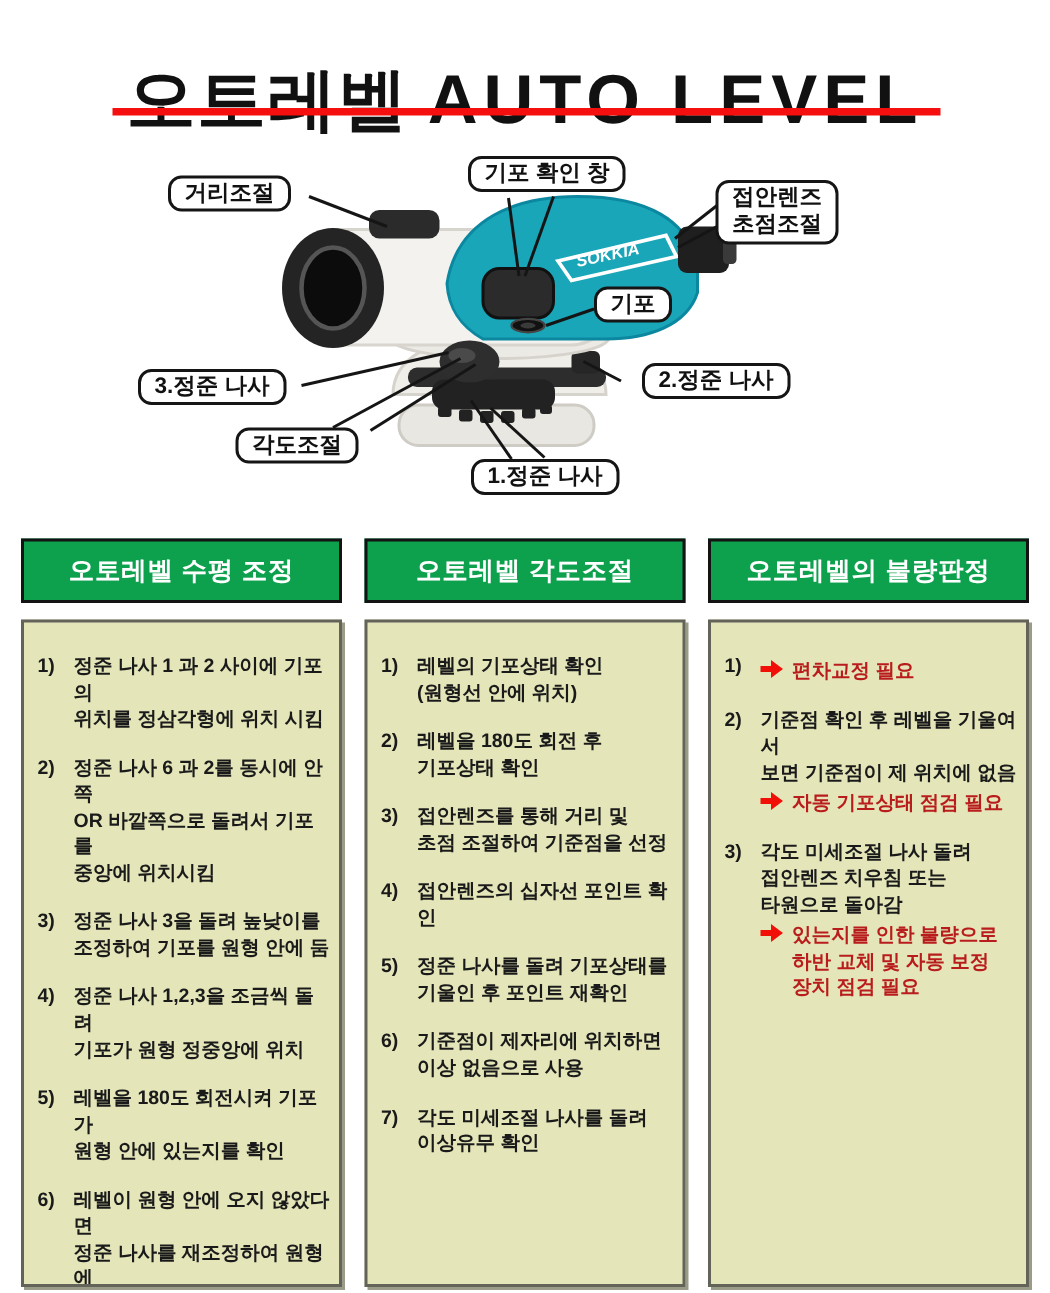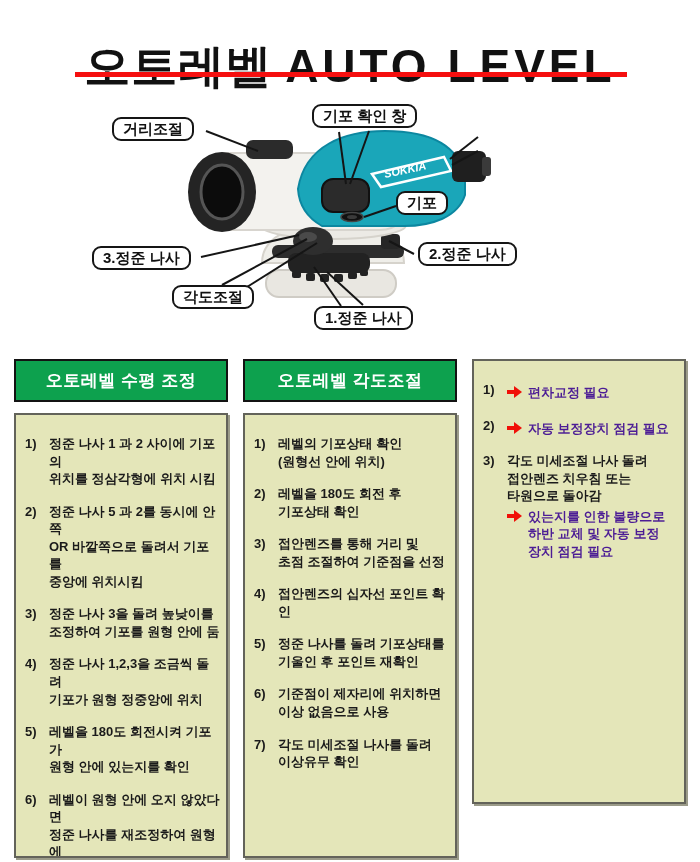--- a/index.html
+++ b/index.html
@@ -17,39 +17,39 @@
   .diagram{position:absolute;top:85px;left:0;width:700px;height:272px;}
   .diagram svg{position:absolute;top:0;left:0;}
   .callout{position:absolute;background:#ffffff;border:2px solid #151515;border-radius:9px;
            padding:1px 9px;font-size:15px;font-weight:bold;color:#111;
            white-space:pre-line;text-align:center;line-height:1.22;z-index:5;}
   .co-distance{left:112px;top:32px;}
   .co-bubble-window{left:312px;top:19px;}
   .co-eyepiece{left:477px;top:35px;}
   .co-bubble{left:396px;top:106px;}
   .co-screw3{left:92px;top:161px;}
-  .co-screw2{left:418px;top:157px;}
-  .co-angle{left:172px;top:200px;}
+  .co-screw2{left:428px;top:157px;}
+  .co-angle{left:157px;top:200px;}
   .co-screw1{left:314px;top:221px;}
 
   
   .columns{position:absolute;top:359px;left:14px;width:672px;display:flex;gap:15px;}
   .column{flex:1 1 0;min-width:0;border-radius:13px;}
   .panel-header{height:39px;display:flex;align-items:center;justify-content:center;
                 background:#0da14e;border:2px solid #131313;color:#ffffff;
                 font-size:17px;font-weight:bold;letter-spacing:0.5px;margin-bottom:11px;}
   .panel-body{height:421px;background:#e4e6b9;border:2px solid #63635a;
               box-shadow:2px 2px 0 #9b9b89;padding:20px 6px 0 9px;overflow:hidden;}
   .item{display:flex;gap:4px;margin-bottom:15px;color:#1a1a1a;
         font-size:13px;font-weight:bold;line-height:1.35;}
   .item-num{flex:0 0 20px;}
   .item-body{flex:1 1 auto;min-width:0;}
   .item-text{white-space:pre-line;}
   .note-row{display:flex;gap:6px;margin-top:3px;align-items:flex-start;}
-  .note-text{white-space:pre-line;color:#4c1d95;font-weight:bold;}
+  .note-text{white-space:pre-line;color:#b91c1c;font-weight:bold;}
 
   
   .arrow-icon{position:relative;display:inline-block;width:15px;height:12px;margin-top:2px;flex:0 0 15px;}
   .arrow-icon::before{content:"";position:absolute;left:0;top:4px;width:8px;height:4px;background:#f01008;}
   .arrow-icon::after{content:"";position:absolute;left:7px;top:0;width:0;height:0;
                      border-left:8px solid #f01008;border-top:6px solid transparent;border-bottom:6px solid transparent;}
 </style>
 </head>
 <body>
 
@@ -115,20 +115,22 @@
         <line x1="414" y1="169" x2="389" y2="156"></line>
         <line x1="222" y1="200" x2="307" y2="154"></line>
         <line x1="247" y1="202" x2="317" y2="158"></line>
         <line x1="341" y1="221" x2="314" y2="182"></line>
         <line x1="363" y1="220" x2="327" y2="187"></line>
       </g>
     </svg>
 
     <div class="callout co-distance">거리조절</div>
     <div class="callout co-bubble-window">기포 확인 창</div>
+    <div class="callout co-eyepiece">접안렌즈
+초점조절</div>
     <div class="callout co-bubble">기포</div>
     <div class="callout co-screw3">3.정준 나사</div>
     <div class="callout co-screw2">2.정준 나사</div>
     <div class="callout co-angle">각도조절</div>
     <div class="callout co-screw1">1.정준 나사</div>
   </div>
 
   <div class="columns">
     <div class="column">
       <div class="panel-header">오토레벨 수평 조정</div>
@@ -136,21 +138,21 @@
           <div class="item">
             <span class="item-num">1)</span>
             <div class="item-body">
               <div class="item-text">정준 나사 1 과 2 사이에 기포의
 위치를 정삼각형에 위치 시킴</div>
             </div>
           </div>
           <div class="item">
             <span class="item-num">2)</span>
             <div class="item-body">
-              <div class="item-text">정준 나사 5 과 2를 동시에 안쪽
+              <div class="item-text">정준 나사 6 과 2를 동시에 안쪽
 OR 바깥쪽으로 돌려서 기포를
 중앙에 위치시킴</div>
             </div>
           </div>
           <div class="item">
             <span class="item-num">3)</span>
             <div class="item-body">
               <div class="item-text">정준 나사 3을 돌려 높낮이를
 조정하여 기포를 원형 안에 둠</div>
             </div>
@@ -226,36 +228,39 @@
           <div class="item">
             <span class="item-num">7)</span>
             <div class="item-body">
               <div class="item-text">각도 미세조절 나사를 돌려
 이상유무 확인</div>
             </div>
           </div>
         </div>
     </div>
     <div class="column">
+      <div class="panel-header">오토레벨의 불량판정</div>
       <div class="panel-body">
           <div class="item">
             <span class="item-num">1)</span>
             <div class="item-body">
               <div class="note-row">
                 <span class="arrow-icon"></span>
                 <div class="note-text">편차교정 필요</div>
               </div>
             </div>
           </div>
           <div class="item">
             <span class="item-num">2)</span>
             <div class="item-body">
+              <div class="item-text">기준점 확인 후 레벨을 기울여서
+보면 기준점이 제 위치에 없음</div>
               <div class="note-row">
                 <span class="arrow-icon"></span>
-                <div class="note-text">자동 보정장치 점검 필요</div>
+                <div class="note-text">자동 기포상태 점검 필요</div>
               </div>
             </div>
           </div>
           <div class="item">
             <span class="item-num">3)</span>
             <div class="item-body">
               <div class="item-text">각도 미세조절 나사 돌려
 접안렌즈 치우침 또는
 타원으로 돌아감</div>
               <div class="note-row">

